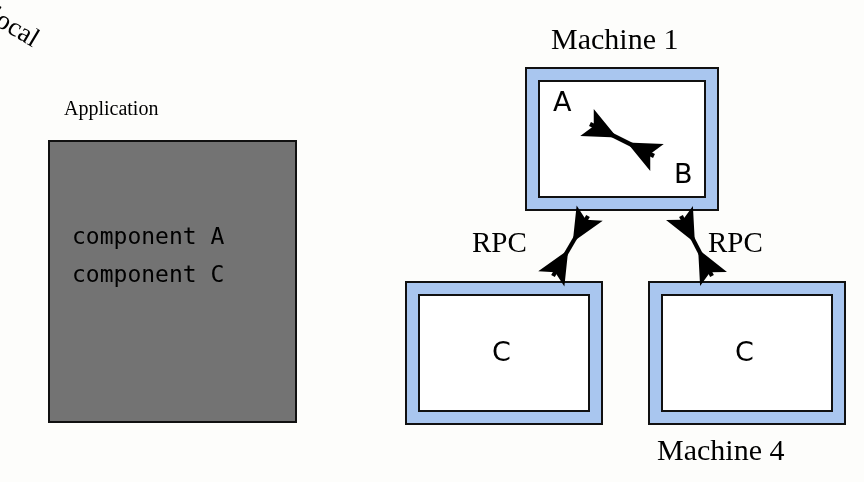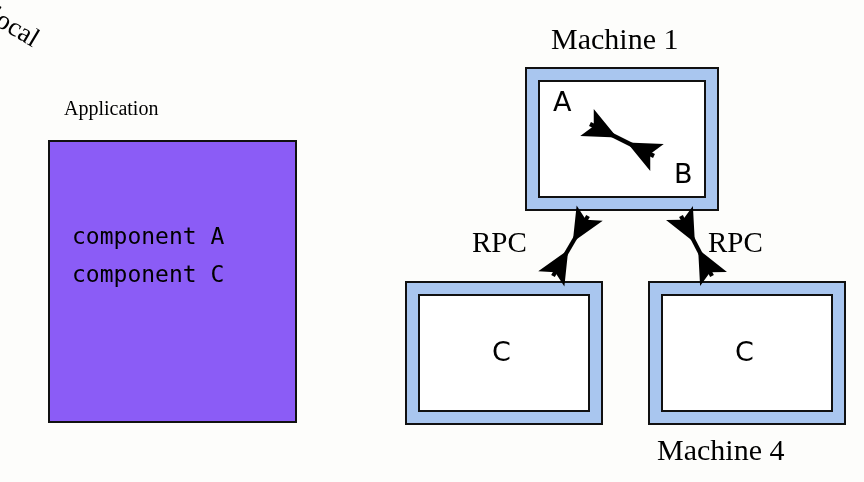--- a/index.html
+++ b/index.html
@@ -42,21 +42,21 @@
     font-size: 20px;
     margin-top: 16px;
   }
   #app-box {
     position: absolute;
     left: 48px;
     top: 140px;
     width: 249px;
     height: 283px;
     border: 2.5px solid #111;
-    background: #8b5cf6;
+    background: #737373;
     box-sizing: border-box;
   }
   #component-list {
     position: absolute;
     left: 22px;
     top: 75px;
   }
   #component-list .mono-row {
     font-family: "DejaVu Sans Mono", "Liberation Mono", monospace;
     font-size: 23px;

